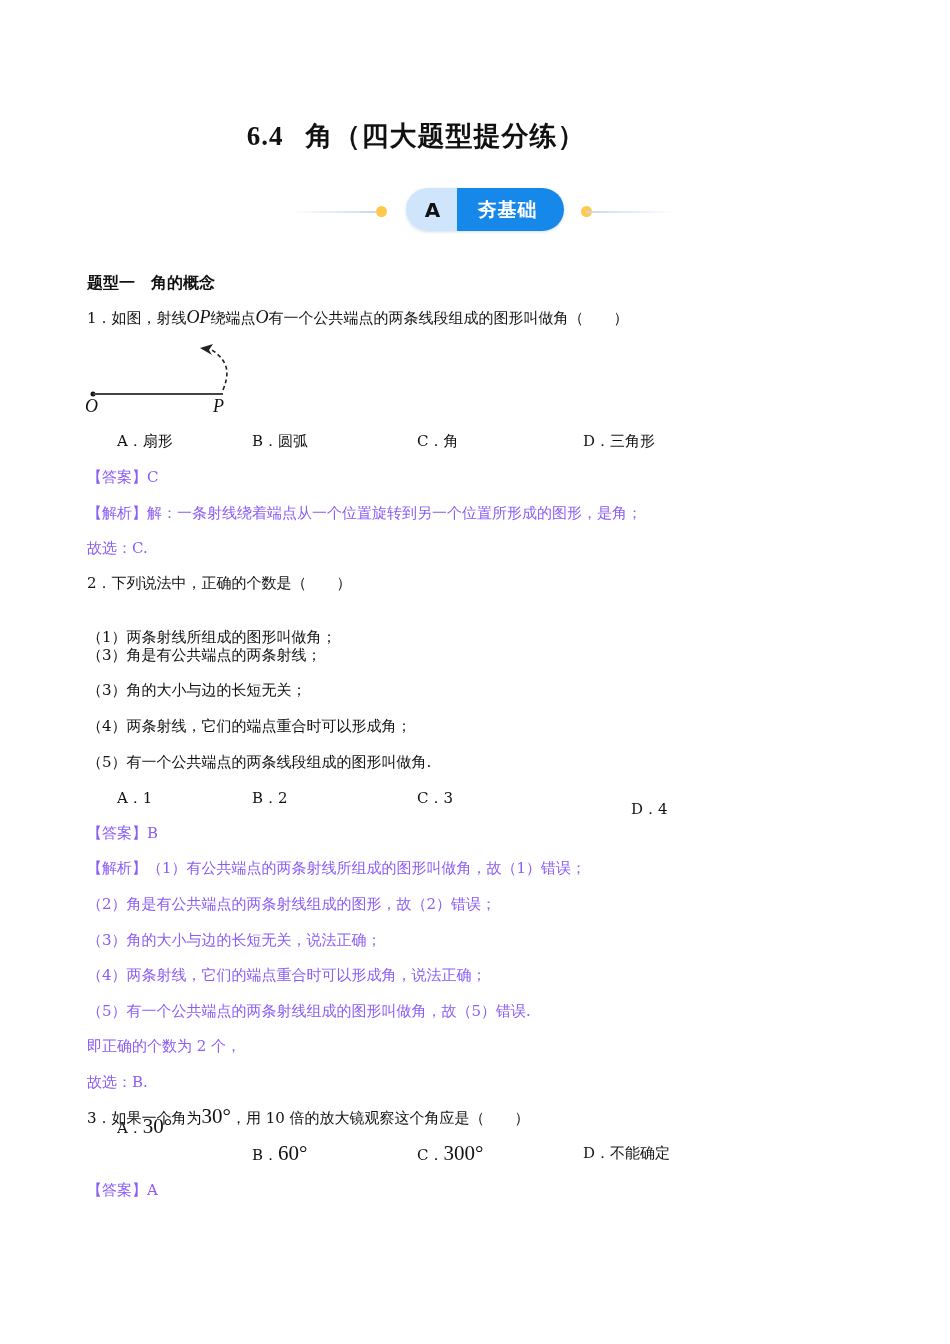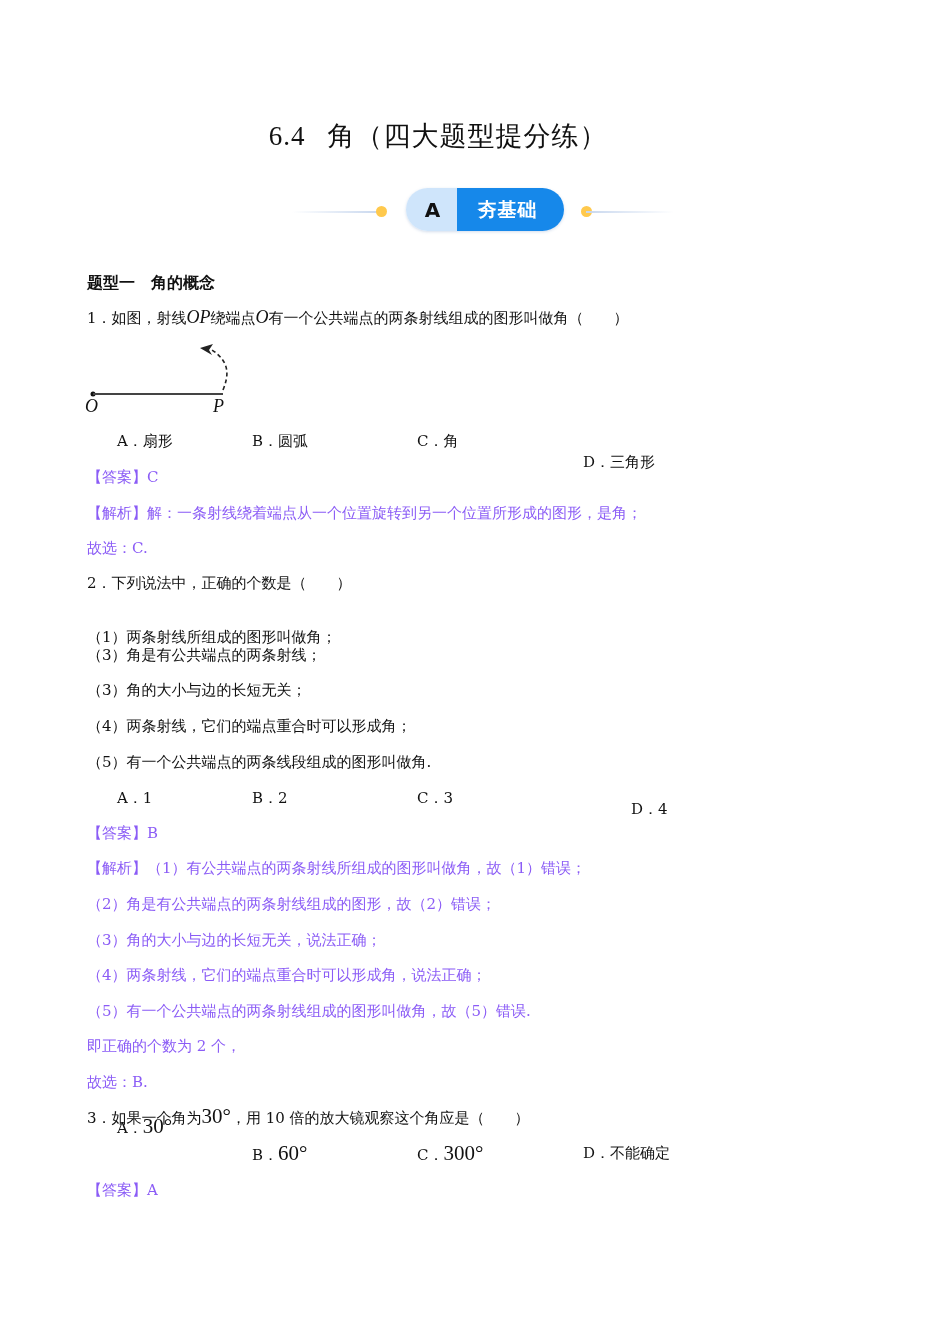--- a/index.html
+++ b/index.html
@@ -1,19 +1,19 @@
 <!DOCTYPE html>
 <html><head>
 <meta charset="utf-8">
 <style>
   html, body { margin: 0; padding: 0; background: #ffffff; }
   body { width: 950px; height: 1344px; position: relative; overflow: hidden;
          font-family: "DejaVu Serif", "Liberation Serif", serif; color: #111; }
   .title { position: absolute; top: 118px; left: 0; width: 832px; text-align: center;
-           font-size: 27px; font-weight: normal; letter-spacing: 1px; padding-left: 22px; }
+           font-size: 27px; font-weight: bold; letter-spacing: 1px; }
   .title .num { margin-right: 22px; font-family: "Liberation Serif", serif; }
   .banner { position: absolute; top: 187px; left: 0; width: 950px; height: 46px; }
   .banner .line { position: absolute; top: 24px; height: 2px; }
   .banner .line.left { left: 292px; width: 88px; background: linear-gradient(to right, rgba(200,215,235,0), #c8d7ee); }
   .banner .line.right { left: 586px; width: 88px; background: linear-gradient(to left, rgba(200,215,235,0), #c8d7ee); }
   .banner .dot { position: absolute; top: 19px; width: 11px; height: 11px; border-radius: 50%; background: #ffc94d; }
   .banner .dot.left { left: 376px; }
   .banner .dot.right { left: 581px; }
   .pill { position: absolute; left: 406px; top: 1px; width: 158px; height: 43px; border-radius: 22px; overflow: hidden;
           box-shadow: 0 1px 3px rgba(80,120,180,0.25); display: flex; }
@@ -44,38 +44,38 @@
     <div class="a">A</div>
     <div class="b">夯基础</div>
   </div>
   <div class="dot right"></div>
   <div class="line right"></div>
 </div>
 
 <div class="line-text section-heading" style="top:273px;">题型一　角的概念</div>
 
 <div class="line-text" style="top:307px;">
-  <span>1．如图，射线</span><span class="math">OP</span><span>绕端点</span><span class="math">O</span><span>有一个公共端点的两条射线组成的图形叫做角（　　）</span>
+  <span>1．如图，射线</span><span class="math">OP</span><span>绕端点</span><span class="math">O</span><span>有一个公共端点的两条线段组成的图形叫做角（　　）</span>
 </div>
 
 <div class="figure">
   <svg width="160" height="80" viewBox="0 0 160 80">
     <circle cx="9" cy="54" r="2.5" fill="#111"></circle>
     <line x1="9" y1="54" x2="139" y2="54" stroke="#444" stroke-width="2"></line>
     <path d="M139 50 C 145 35, 146 22, 128 10" fill="none" stroke="#222" stroke-width="1.6" stroke-dasharray="4,3"></path>
     <path d="M116 8 L 129 4 L 125 10 L 128 15 Z" fill="#222"></path>
   </svg>
   <span class="fig-label" style="left:1px; top:56px;">O</span>
   <span class="fig-label" style="left:129px; top:56px;">P</span>
 </div>
 
 <div class="opt" style="left:117px; top:431px;">A．扇形</div>
 <div class="opt" style="left:252px; top:431px;">B．圆弧</div>
 <div class="opt" style="left:417px; top:431px;">C．角</div>
-<div class="opt" style="left:583px; top:431px;margin-top:21px;">D．三角形</div>
+<div class="opt" style="left:583px; top:431px;">D．三角形</div>
 
 <div class="line-text red" style="top:467px;"><span>【答案】</span><span>C</span></div>
 <div class="line-text red" style="top:503px;"><span>【解析】</span><span>解：一条射线绕着端点从一个位置旋转到另一个位置所形成的图形，是角；</span></div>
 <div class="line-text red" style="top:538px;">故选：C.</div>
 
 <div class="line-text" style="top:573px;">2．下列说法中，正确的个数是（　　）</div>
 <div class="line-text" style="top:627px;text-align:right;">（1）两条射线所组成的图形叫做角；</div>
 <div class="line-text" style="top:645px;">（3）角是有公共端点的两条射线；</div>
 <div class="line-text" style="top:680px;">（3）角的大小与边的长短无关；</div>
 <div class="line-text" style="top:716px;">（4）两条射线，它们的端点重合时可以形成角；</div>

